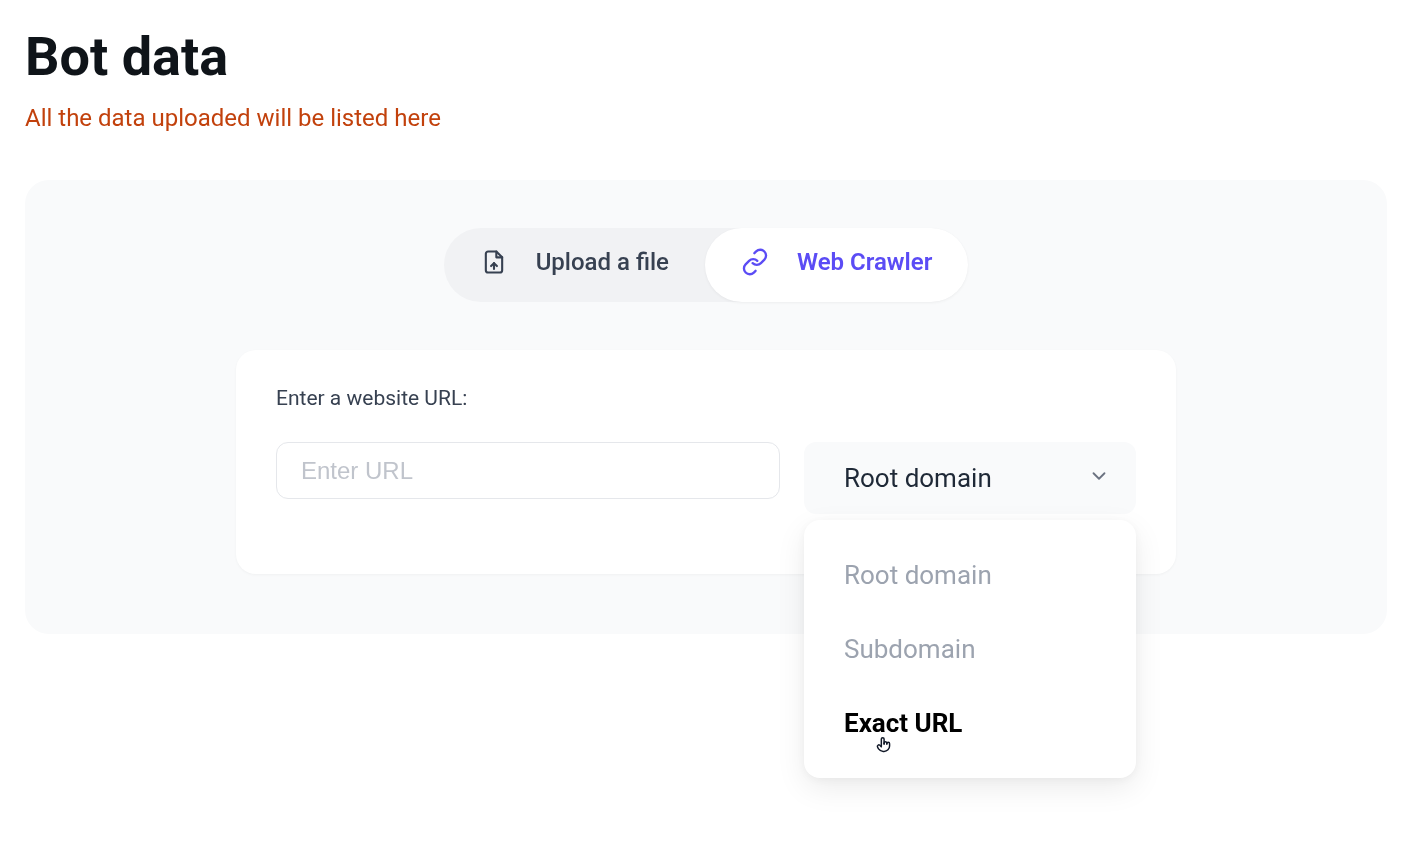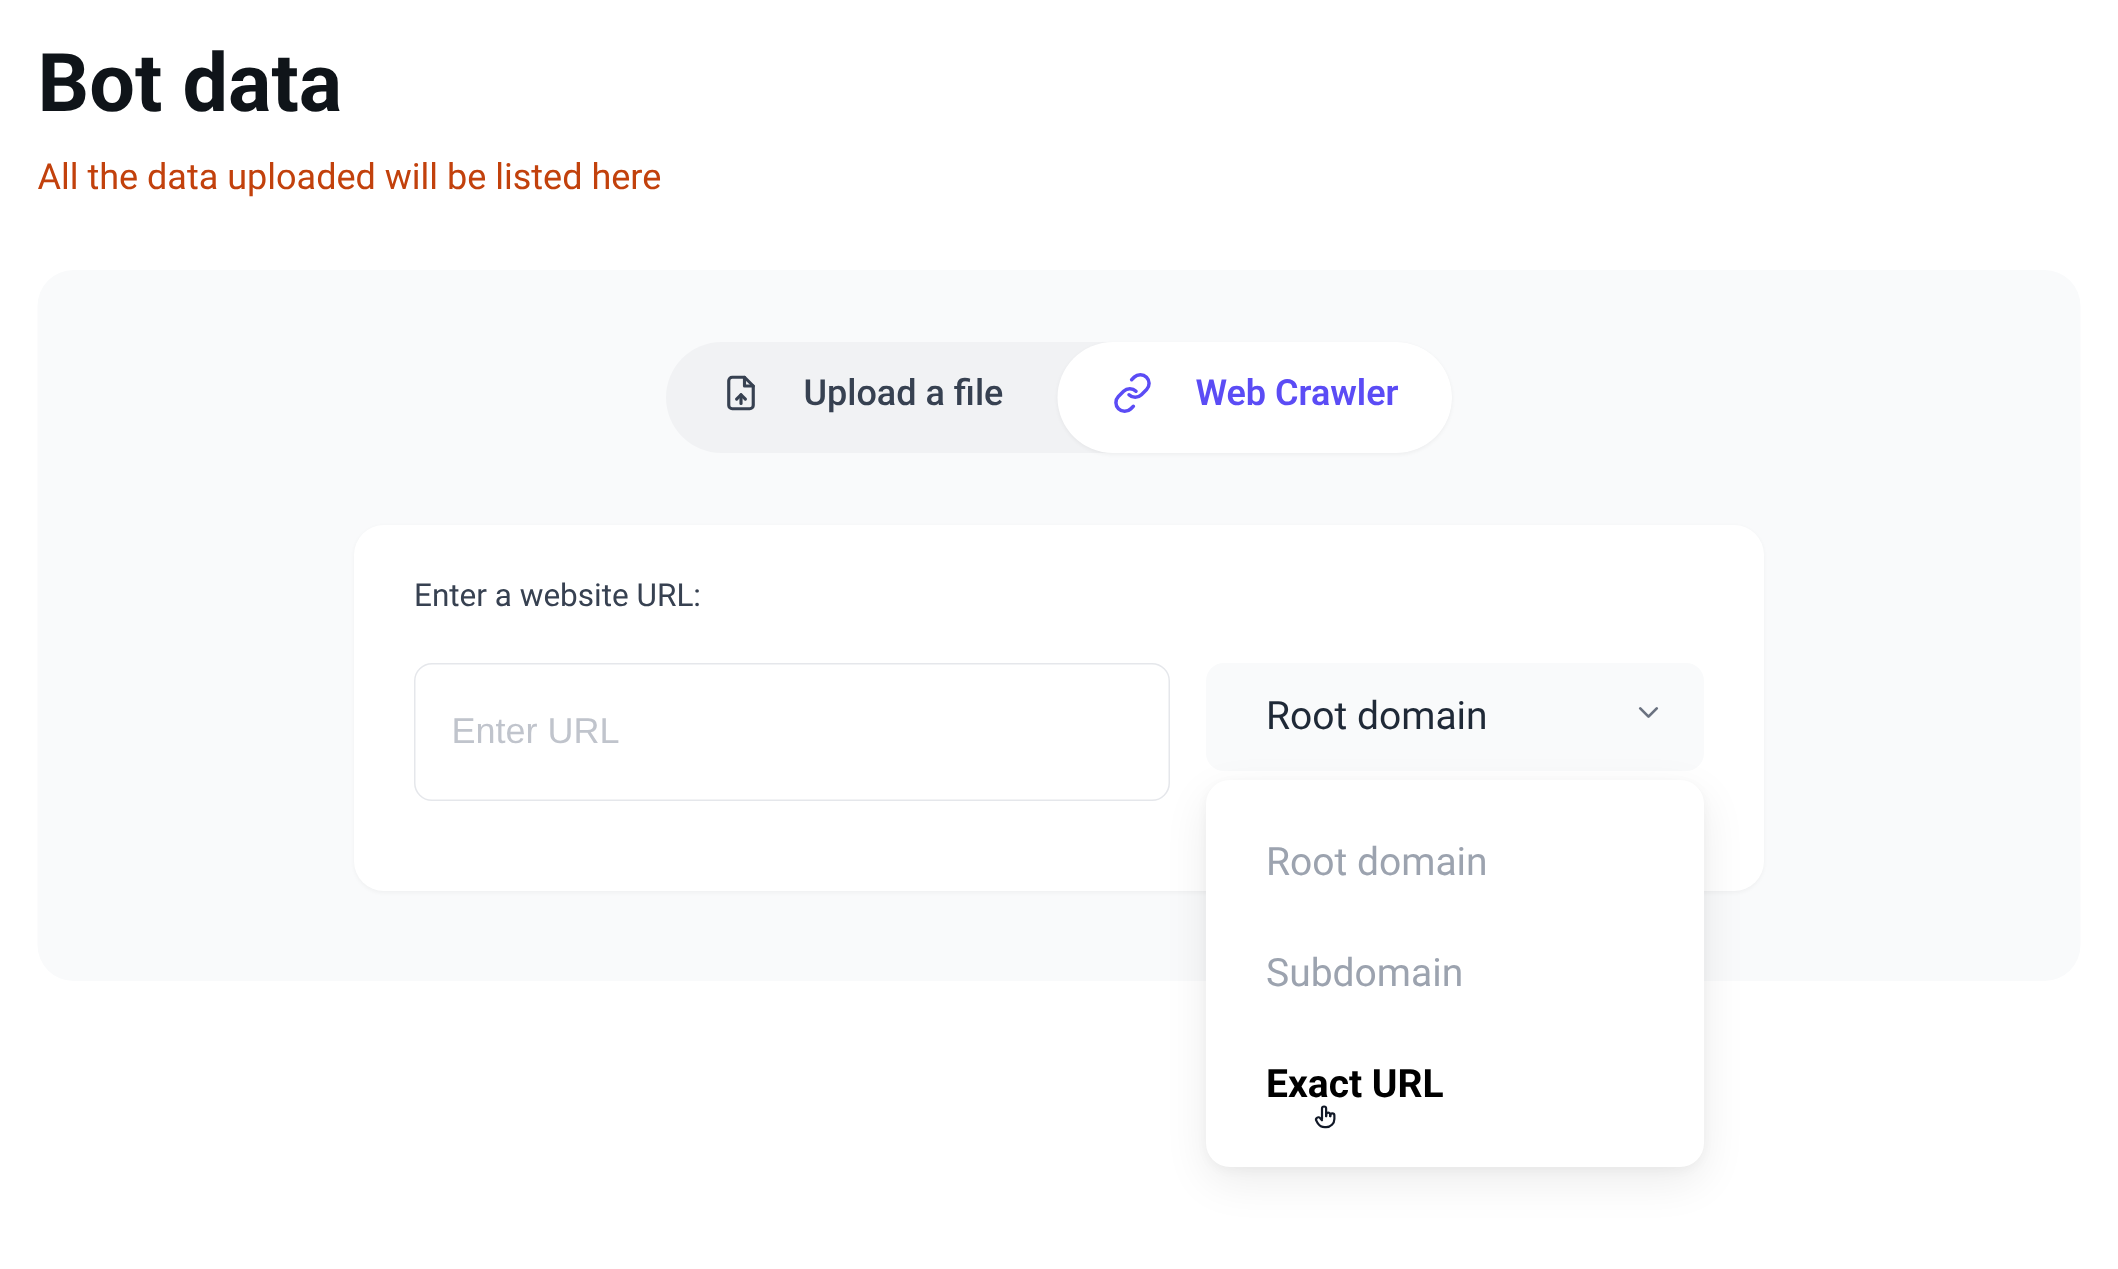--- a/index.html
+++ b/index.html
@@ -79,21 +79,21 @@
       color: #374151;
       margin-bottom: 32px;
     }
     .input-row {
       display: flex;
       gap: 24px;
       align-items: stretch;
     }
     .url-input {
       flex: 1;
-      height: 92px;
+      height: 57px;
       border: 1px solid #e5e7eb;
       border-radius: 12px;
       padding: 0 24px;
       font-size: 24px;
       color: #b91c1c;
       outline: none;
     }
     .url-input::placeholder {
       color: #c0c4cc;
     }

